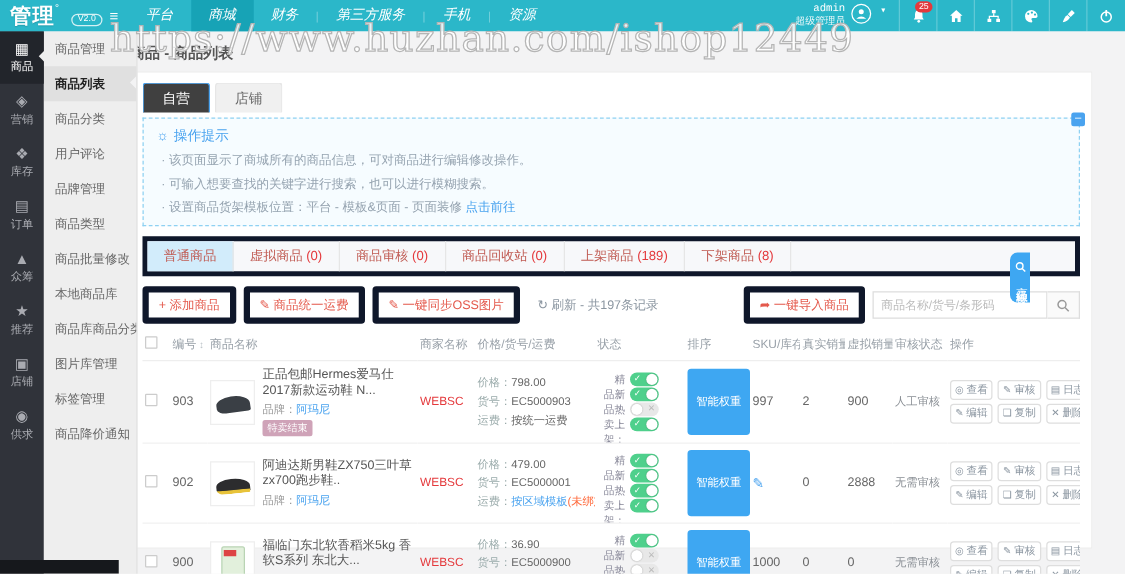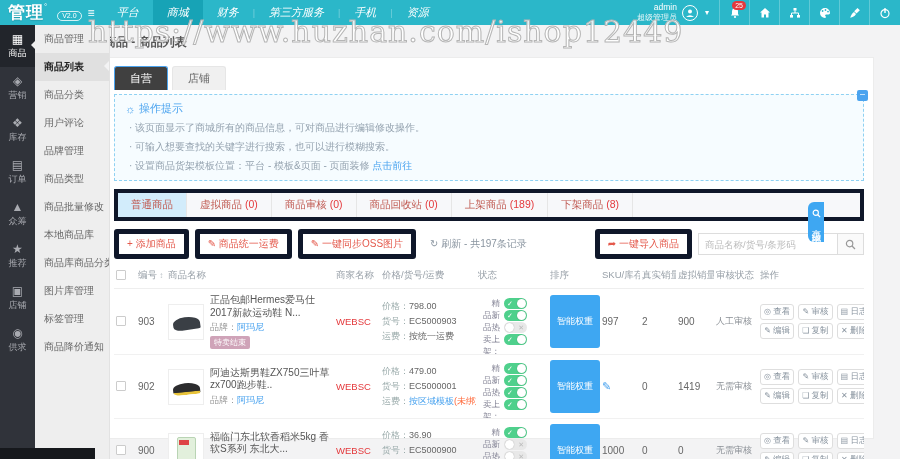--- a/index.html
+++ b/index.html
@@ -11,21 +11,21 @@
   .logo { display:flex; align-items:flex-start; padding:0 6px 0 8px; }
   .logo .t { font-size:17px; font-weight:bold; letter-spacing:1px; line-height:25px; text-shadow:0 1px 1px rgba(0,0,0,.15); }
   .logo .deg { font-size:8px; margin-top:2px; }
   .ver { font-size:7px; border:1px solid rgba(255,255,255,.8); border-radius:6px; padding:0 4px; margin:7px 4px 0 4px; height:10px; line-height:8px; }
   .burger { font-size:12px; margin:0 8px 0 2px; cursor:pointer; }
   .topmenu { display:flex; height:25px; align-items:center; }
   .topmenu .mi { padding:0 14px; line-height:25px; font-size:11px; cursor:pointer; white-space:nowrap;font-style:italic; }
   .topmenu .mi.active { background:#17a3b6; }
   .topmenu .sep { color:rgba(255,255,255,.35); font-size:9px; }
   .tb-right { margin-left:auto; display:flex; align-items:center; height:25px; }
-  .userblock { display:flex; align-items:center; gap:5px; margin-right:10px; cursor:pointer; }
+  .userblock { display:flex; gap:5px; margin-right:10px; cursor:pointer;font-family:Liberation Mono, monospace; }
   .usertext { text-align:right; line-height:1; }
   .usertext .n { font-size:8.5px; }
   .usertext .r { font-size:8px; opacity:.9; margin-top:2px; }
   .avatar { width:16px; height:16px; border-radius:50%; border:1px solid #fff; display:flex; align-items:center; justify-content:center; }
   .caret { font-size:8px; margin-left:2px; }
   .tb-icons { display:flex; align-items:center; height:25px; border-left:1px solid rgba(255,255,255,.25); }
   .tbi { position:relative; width:30px; height:25px; display:flex; align-items:center; justify-content:center; border-right:1px solid rgba(255,255,255,.25); cursor:pointer; }
   .tbi:last-child { border-right:none; }
   .badge { position:absolute; top:1px; right:3px; background:#e4393c; color:#fff; font-size:7px; border-radius:6px; padding:0 3px; line-height:9px; }
   .tbi svg { display:block; }
@@ -443,21 +443,21 @@
                   <span class="sl">上架：</span>
                   <span class="sw on">
                     <span class="mk">✓</span>
                     <span class="kn"></span>
                   </span>
                 </div>
               </td>
               <td><button class="sortbtn">智能权重</button></td>
               <td><span class="skuedit">✎</span></td>
               <td>0</td>
-              <td>1419</td>
+              <td>2888</td>
               <td><span class="audit">无需审核</span></td>
               <td>
                 <div class="ops">
                   <button class="opbtn"><span class="gi">◎ </span>查看</button>
                   <button class="opbtn"><span class="gi">✎ </span>审核</button>
                   <button class="opbtn"><span class="gi">▤ </span>日志</button>
                   <button class="opbtn"><span class="gi">✎ </span>编辑</button>
                   <button class="opbtn"><span class="gi">❏ </span>复制</button>
                   <button class="opbtn"><span class="gi">✕ </span>删除</button>
                 </div>

